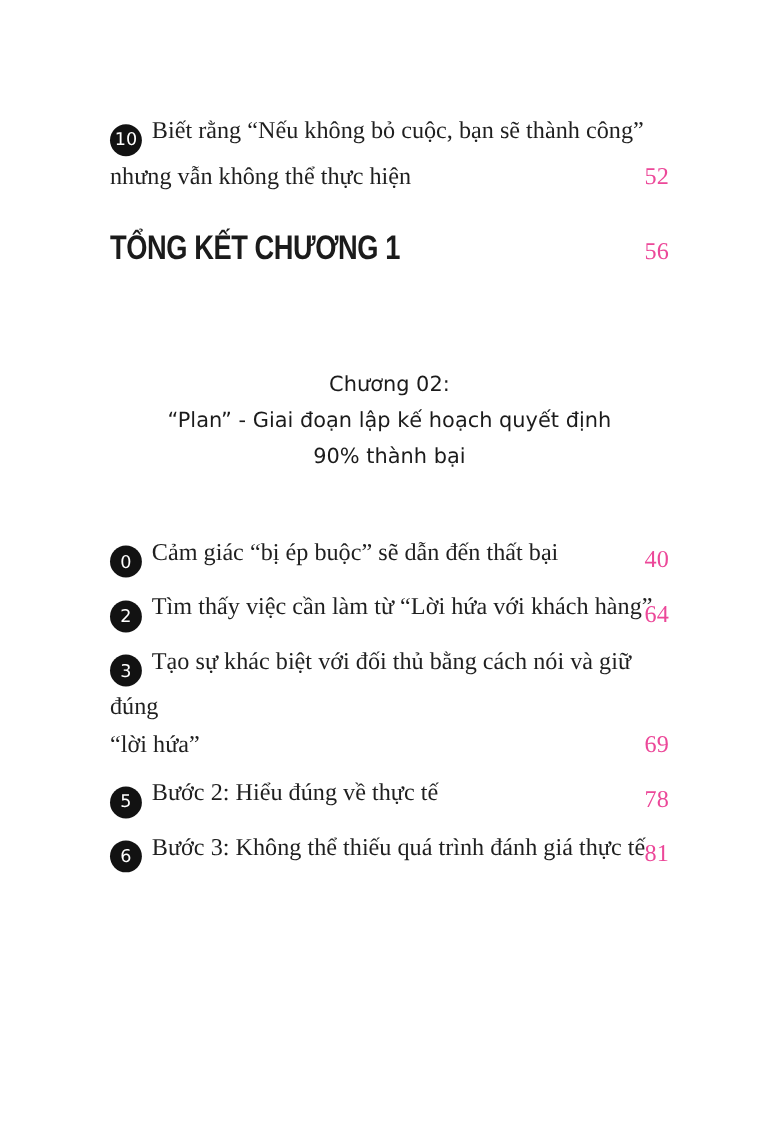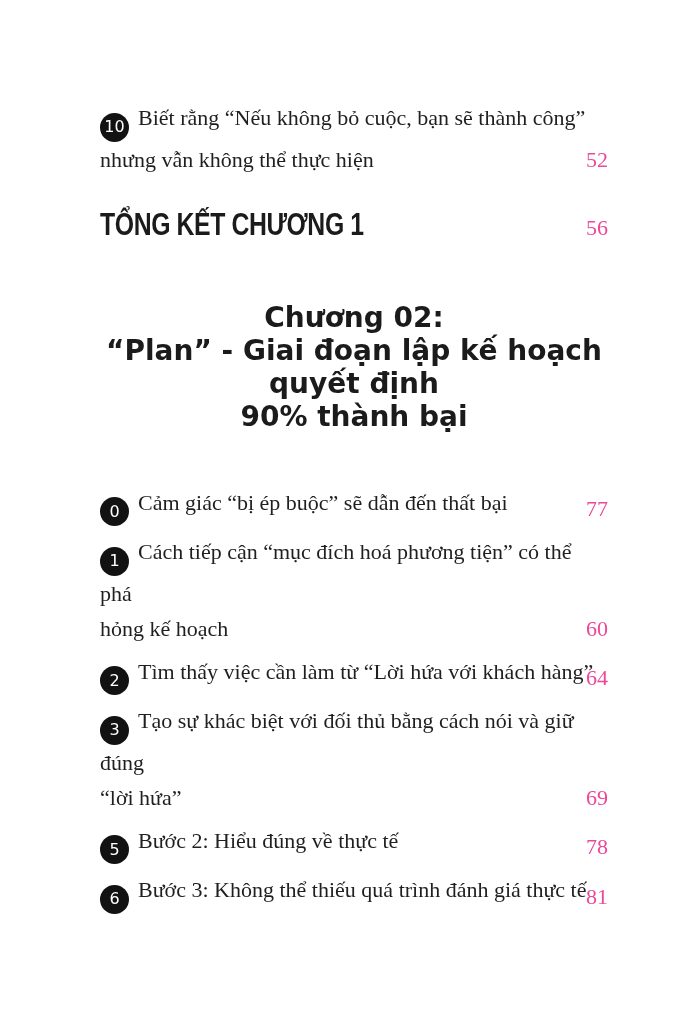--- a/index.html
+++ b/index.html
@@ -82,25 +82,25 @@
     font-size: 31px;
     letter-spacing: -0.5px;
     transform: scaleX(0.80);
     transform-origin: left center;
     white-space: nowrap;
     color: #1b1b1b;
   }
 
   
   .chapter-heading {
-    margin-top: 56px;
+    margin-top: 88px;
     text-align: center;
     font-family: "DejaVu Sans", sans-serif;
-    font-weight: bold;
-    font-size: 28px;
+    font-weight: normal;
+    font-size: 19px;
     line-height: 33px;
     color: #1b1b1b;
   }
 
   
   .toc-list {
     margin-top: 52px;
   }
 </style>
 </head>
@@ -127,30 +127,23 @@
       <div>“Plan” - Giai đoạn lập kế hoạch quyết định</div>
       <div>90% thành bại</div>
     </div>
 
     <div class="toc-list">
 
       <div class="toc-row">
         <span class="toc-line">
           <span class="badge">0</span><span>Cảm giác “bị ép buộc” sẽ dẫn đến thất bại</span>
         </span>
-        <span class="page-num">77</span>
+        <span class="page-num">40</span>
       </div>
 
-      <div class="toc-row">
-        <span class="toc-line">
-          <span class="badge">1</span><span>Cách tiếp cận “mục đích hoá phương tiện” có thể phá</span>
-        </span>
-        <span class="toc-line">hỏng kế hoạch</span>
-        <span class="page-num">60</span>
-      </div>
 
       <div class="toc-row">
         <span class="toc-line">
           <span class="badge">2</span><span>Tìm thấy việc cần làm từ “Lời hứa với khách hàng”</span>
         </span>
         <span class="page-num">64</span>
       </div>
 
       <div class="toc-row">
         <span class="toc-line">

